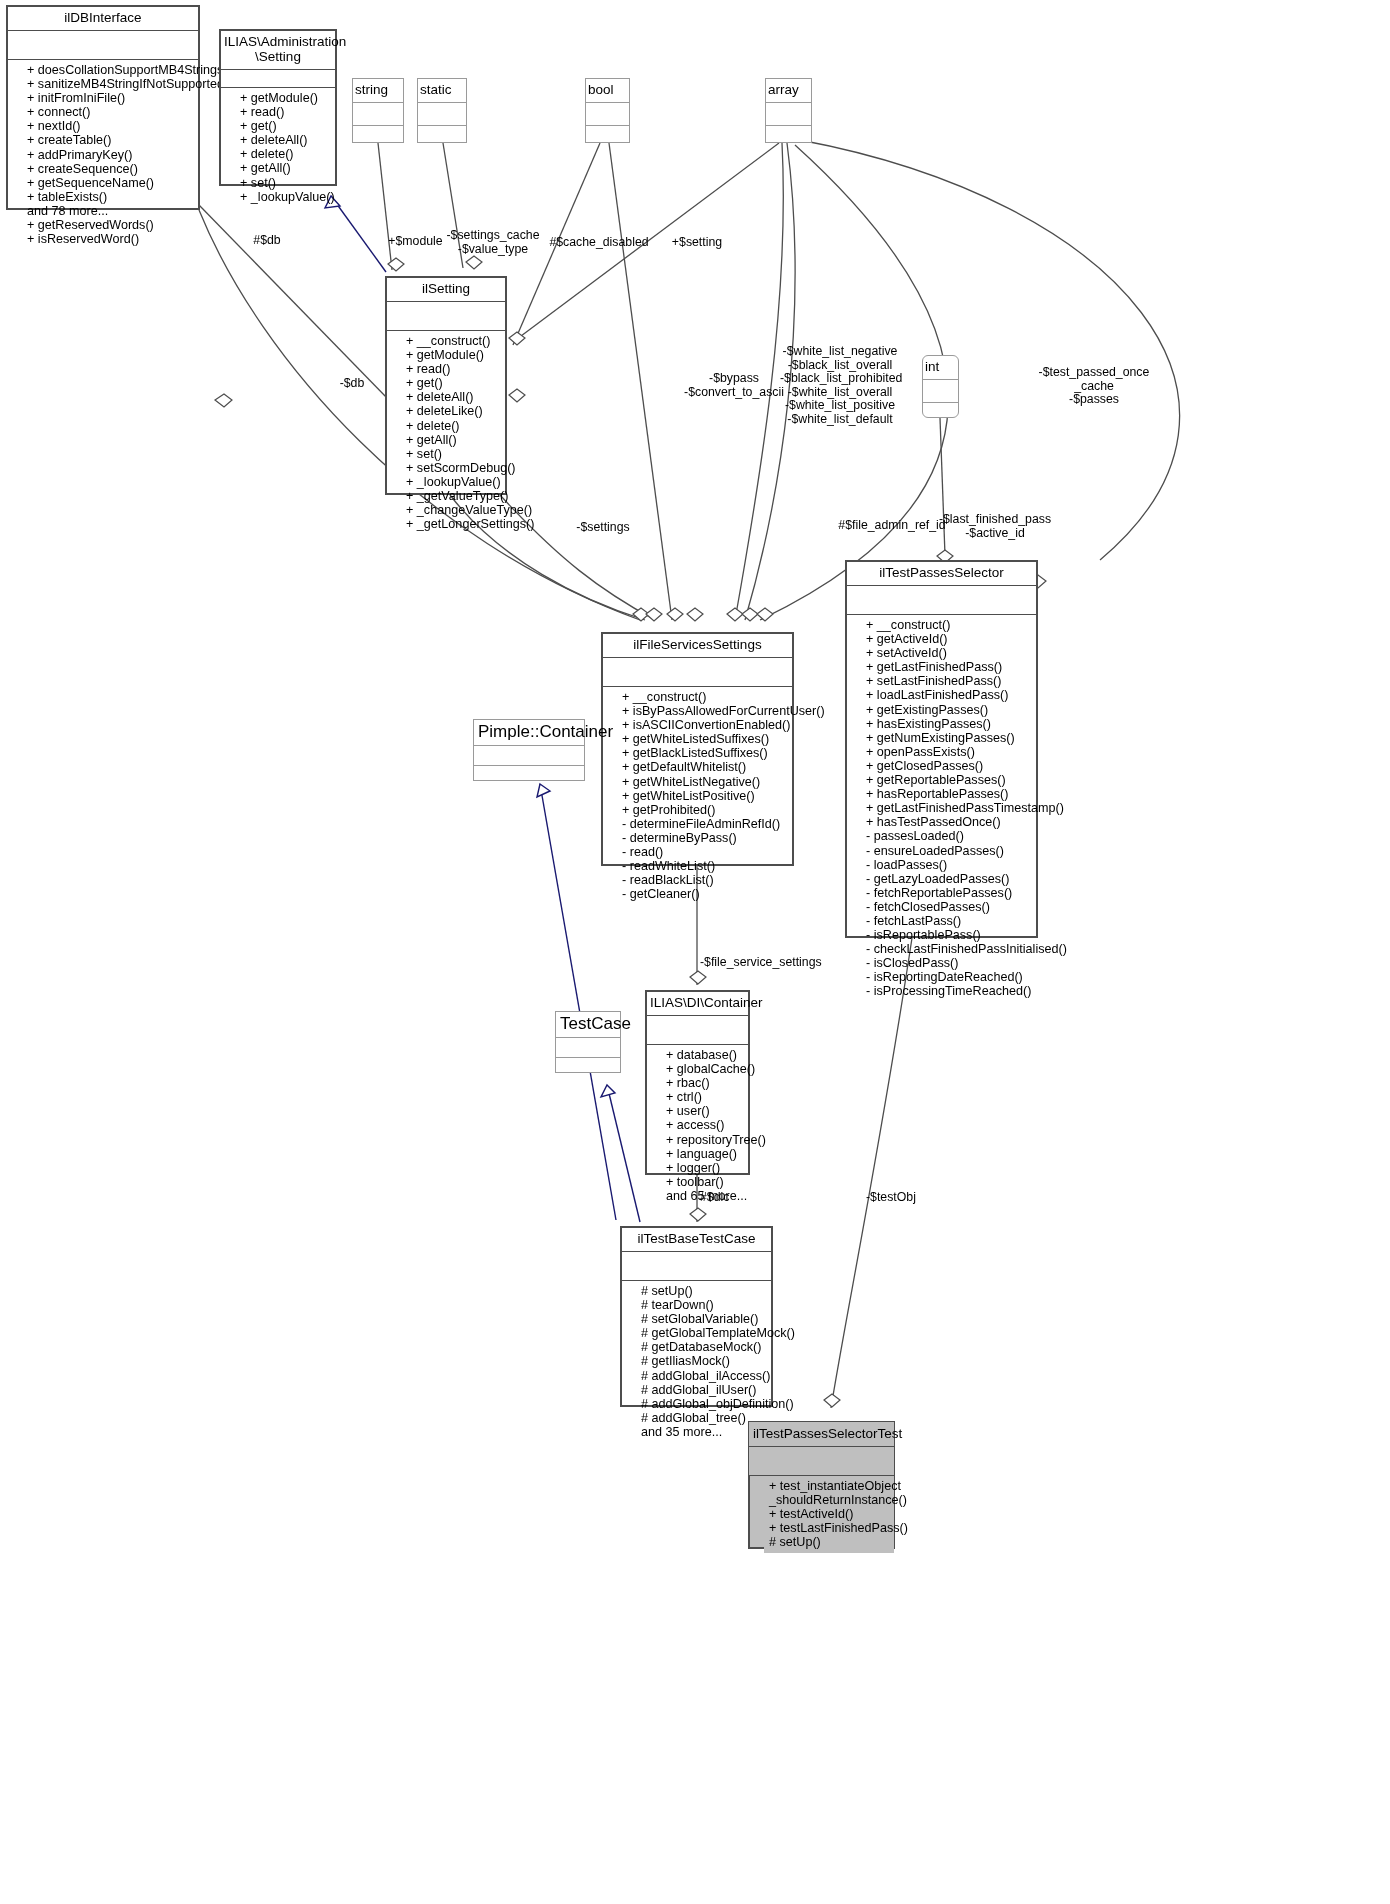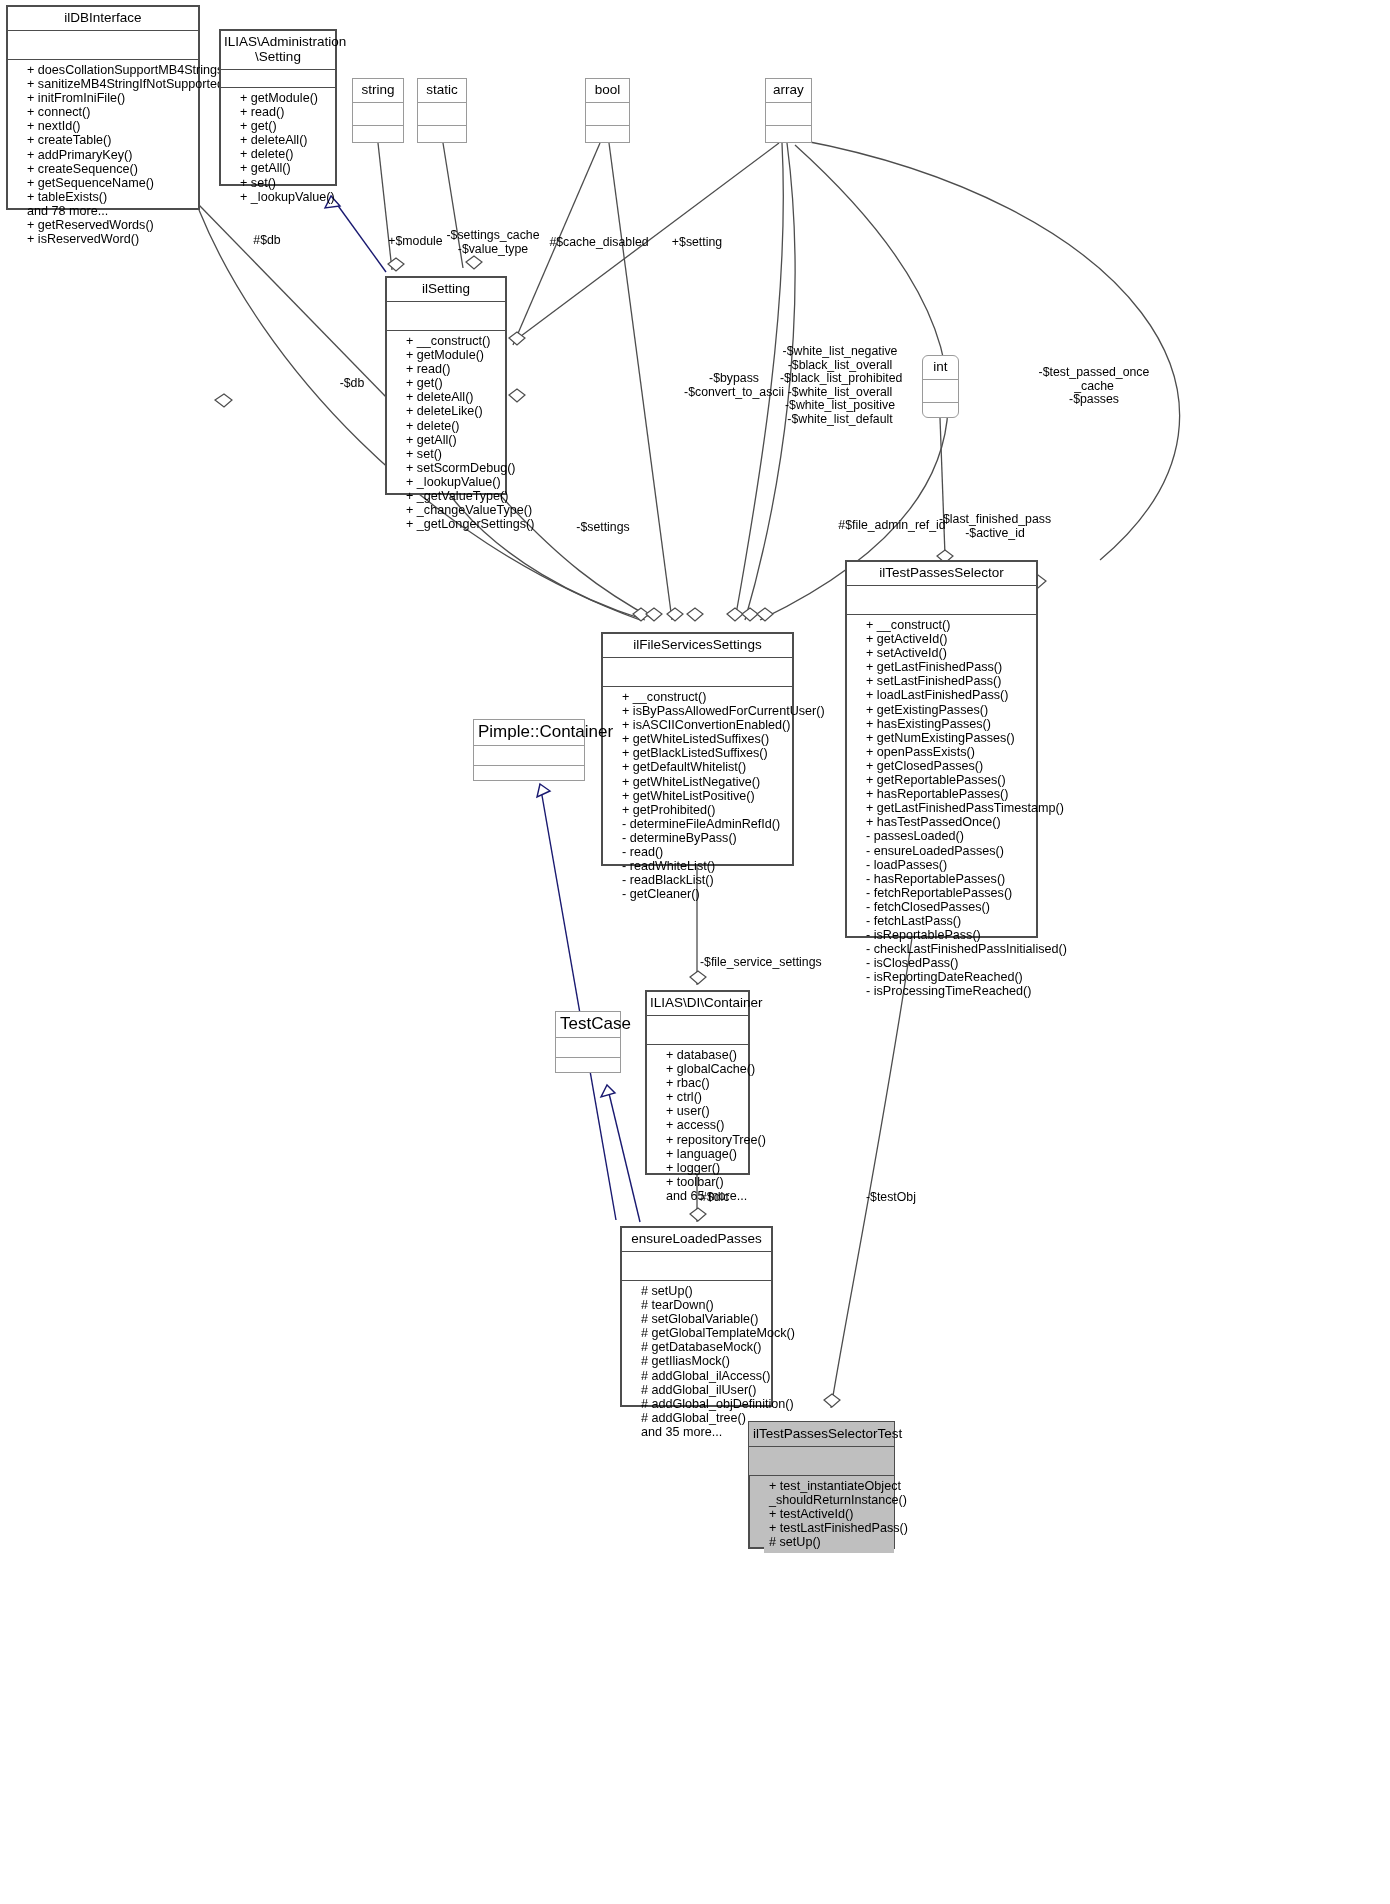--- a/index.html
+++ b/index.html
@@ -20,21 +20,21 @@
   }
   .uml-attrs{border-bottom:1px solid #4d4d4d;min-height:17px;}
   .uml-attrs.tall{min-height:28px;}
   .uml-methods{padding:3px 17px 4px 5px;margin-left:15px;}
   .uml-methods div{font-size:12.6px;line-height:14.1px;white-space:nowrap;}
   .type-box{
     position:absolute;background:#ffffff;border:1px solid #9a9a9a;
     box-sizing:border-box;z-index:5;
   }
   .type-title{
-    text-align:center;font-size:13.5px;line-height:16px;padding:3px 2px 4px 2px;
+    font-size:13.5px;line-height:16px;padding:3px 2px 4px 2px;
     border-bottom:1px solid #9a9a9a;
   }
   .type-row1{height:22px;border-bottom:1px solid #9a9a9a;}
   .type-row2{height:22px;}
   .plain-box{
     position:absolute;background:#ffffff;border:1px solid #9a9a9a;
     box-sizing:border-box;z-index:5;
   }
   .plain-title{
     text-align:center;font-size:17px;line-height:16px;padding:4px 4px 5px 4px;
@@ -245,21 +245,21 @@
     <div>+ getNumExistingPasses()</div>
     <div>+ openPassExists()</div>
     <div>+ getClosedPasses()</div>
     <div>+ getReportablePasses()</div>
     <div>+ hasReportablePasses()</div>
     <div>+ getLastFinishedPassTimestamp()</div>
     <div>+ hasTestPassedOnce()</div>
     <div>- passesLoaded()</div>
     <div>- ensureLoadedPasses()</div>
     <div>- loadPasses()</div>
-    <div>- hasReportablePasses()</div>
+    <div>- getLazyLoadedPasses()</div>
     <div>- fetchReportablePasses()</div>
     <div>- fetchClosedPasses()</div>
     <div>- fetchLastPass()</div>
     <div>- isReportablePass()</div>
     <div>- checkLastFinishedPassInitialised()</div>
     <div>- isClosedPass()</div>
     <div>- isReportingDateReached()</div>
     <div>- isProcessingTimeReached()</div>
   </div>
 </div>
@@ -288,21 +288,21 @@
     <div>+ access()</div>
     <div>+ repositoryTree()</div>
     <div>+ language()</div>
     <div>+ logger()</div>
     <div>+ toolbar()</div>
     <div>and 65 more...</div>
   </div>
 </div>
 
 <div class="uml-box thick" style="left:620px;top:1226px;width:153px;height:181px;">
-  <div class="uml-title">ensureLoadedPasses</div>
+  <div class="uml-title">ilTestBaseTestCase</div>
   <div class="uml-attrs tall"></div>
   <div class="uml-methods">
     <div># setUp()</div>
     <div># tearDown()</div>
     <div># setGlobalVariable()</div>
     <div># getGlobalTemplateMock()</div>
     <div># getDatabaseMock()</div>
     <div># getIliasMock()</div>
     <div># addGlobal_ilAccess()</div>
     <div># addGlobal_ilUser()</div>

